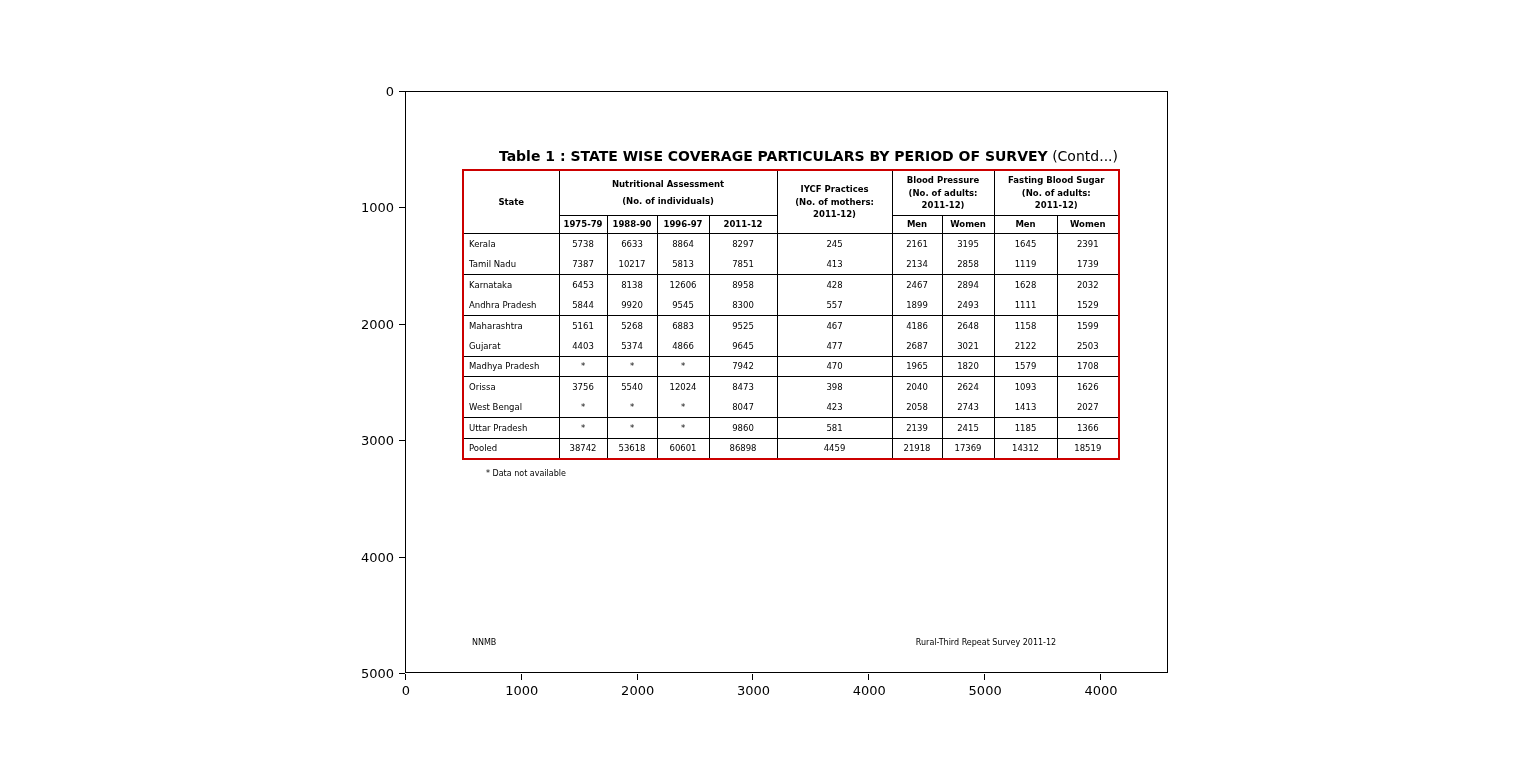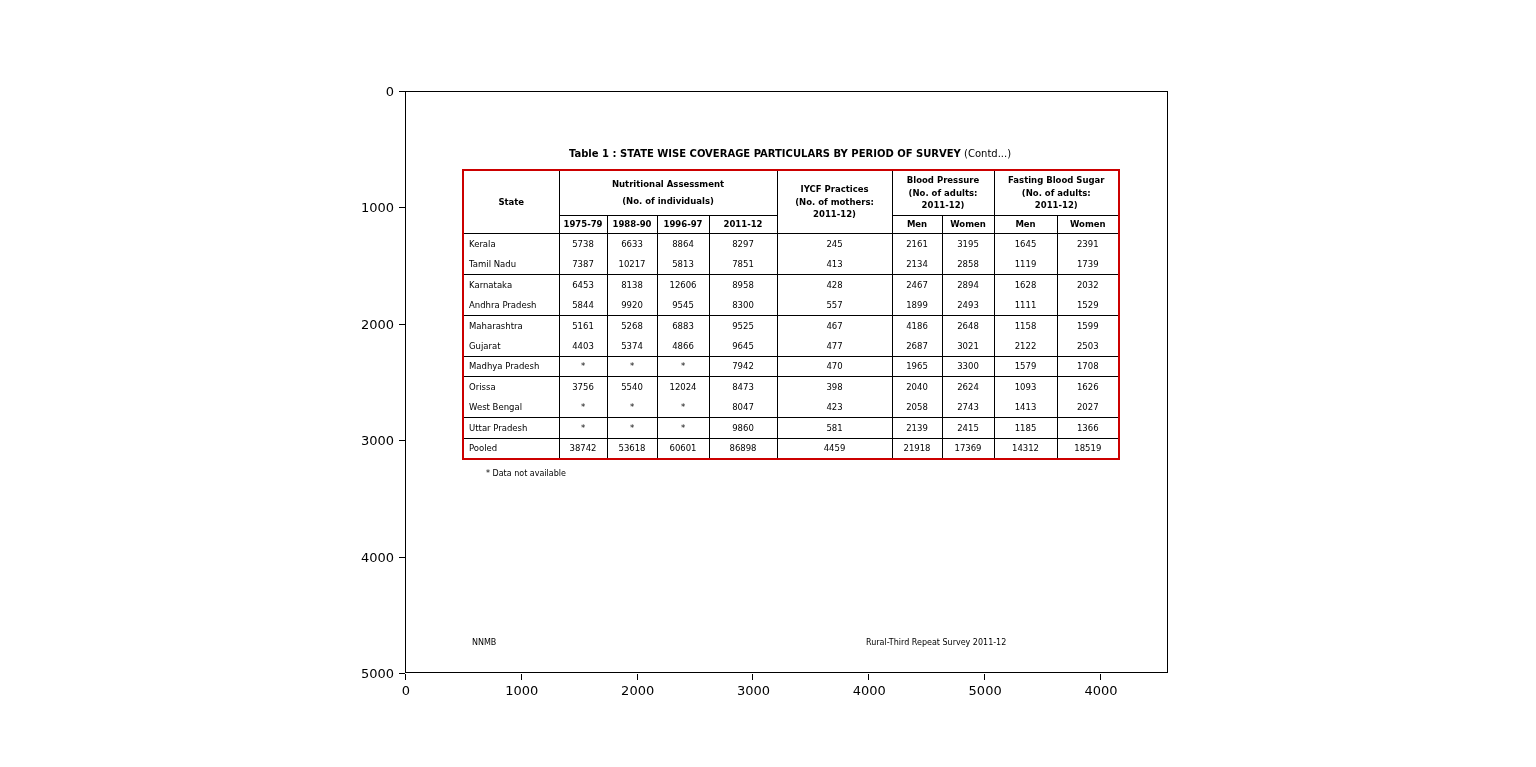--- a/index.html
+++ b/index.html
@@ -12,21 +12,21 @@
     position: absolute; left: 405px; top: 91px; width: 763px; height: 582px;
     border: 1px solid #000; background: #ffffff;
   }
   .ylab { position: absolute; font-size: 13px; color: #000; text-align: right; }
   .xlab { position: absolute; font-size: 13px; color: #000; text-align: center; }
   .ytickmark { position: absolute; width: 6px; height: 1px; background: #000; }
   .xtickmark { position: absolute; width: 1px; height: 6px; background: #000; }
 
   .doc-title {
     position: absolute; left: 56px; top: 56px; width: 656px;
-    text-align: center; font-size: 10px; color: #000;
+    text-align: right; font-size: 14px; color: #000;
   }
   .doc-title .b { font-weight: bold; }
 
   table.data-table {
     position: absolute; left: 56px; top: 77px; width: 656px;
     border-collapse: collapse; table-layout: fixed;
     border: 2px solid #cc0000;
     font-size: 8.5px; color: #000;
   }
   .data-table th, .data-table td {
@@ -41,21 +41,21 @@
   .data-table tbody td { height: 20.5px; font-weight: normal; }
   .data-table tbody tr.rule td { border-bottom: 1px solid #000; }
   .data-table tbody tr.bold td { font-weight: normal; }
   .data-table .state-col, .data-table tbody td:first-child { text-align: left; padding-left: 5px; margin-top: 28px; }
   .data-table tr.group-row th.state-col { text-align: center; padding-left: 2px; }
 
   .footnote { position: absolute; left: 80px; top: 377px; font-size: 8px; color: #000; }
   .doc-footer { position: absolute; font-size: 8px; color: #000; }
   .footer-left { left: 66px; top: 546px; }
   .footer-center { left: 56px; top: 546px; width: 656px; text-align: center; }
-  .footer-right { left: 460px; top: 546px; width: 240px; text-align: left; }
+  .footer-right { left: 460px; top: 546px; width: 240px; text-align: center; }
 </style>
 </head>
 <body>
 
 <div class="canvas">
   <div class="axes">
 
     <div class="doc-title">
       <span class="b">Table 1 : STATE WISE COVERAGE PARTICULARS BY PERIOD OF SURVEY</span>
       <span>(Contd...)</span>
@@ -182,21 +182,21 @@
             <td>2503</td>
           </tr>
           <tr class="rule">
             <td>Madhya Pradesh</td>
             <td>*</td>
             <td>*</td>
             <td>*</td>
             <td>7942</td>
             <td>470</td>
             <td>1965</td>
-            <td>3300</td>
+            <td>1820</td>
             <td>1579</td>
             <td>1708</td>
           </tr>
           <tr>
             <td>Orissa</td>
             <td>3756</td>
             <td>5540</td>
             <td>12024</td>
             <td>8473</td>
             <td>398</td>

